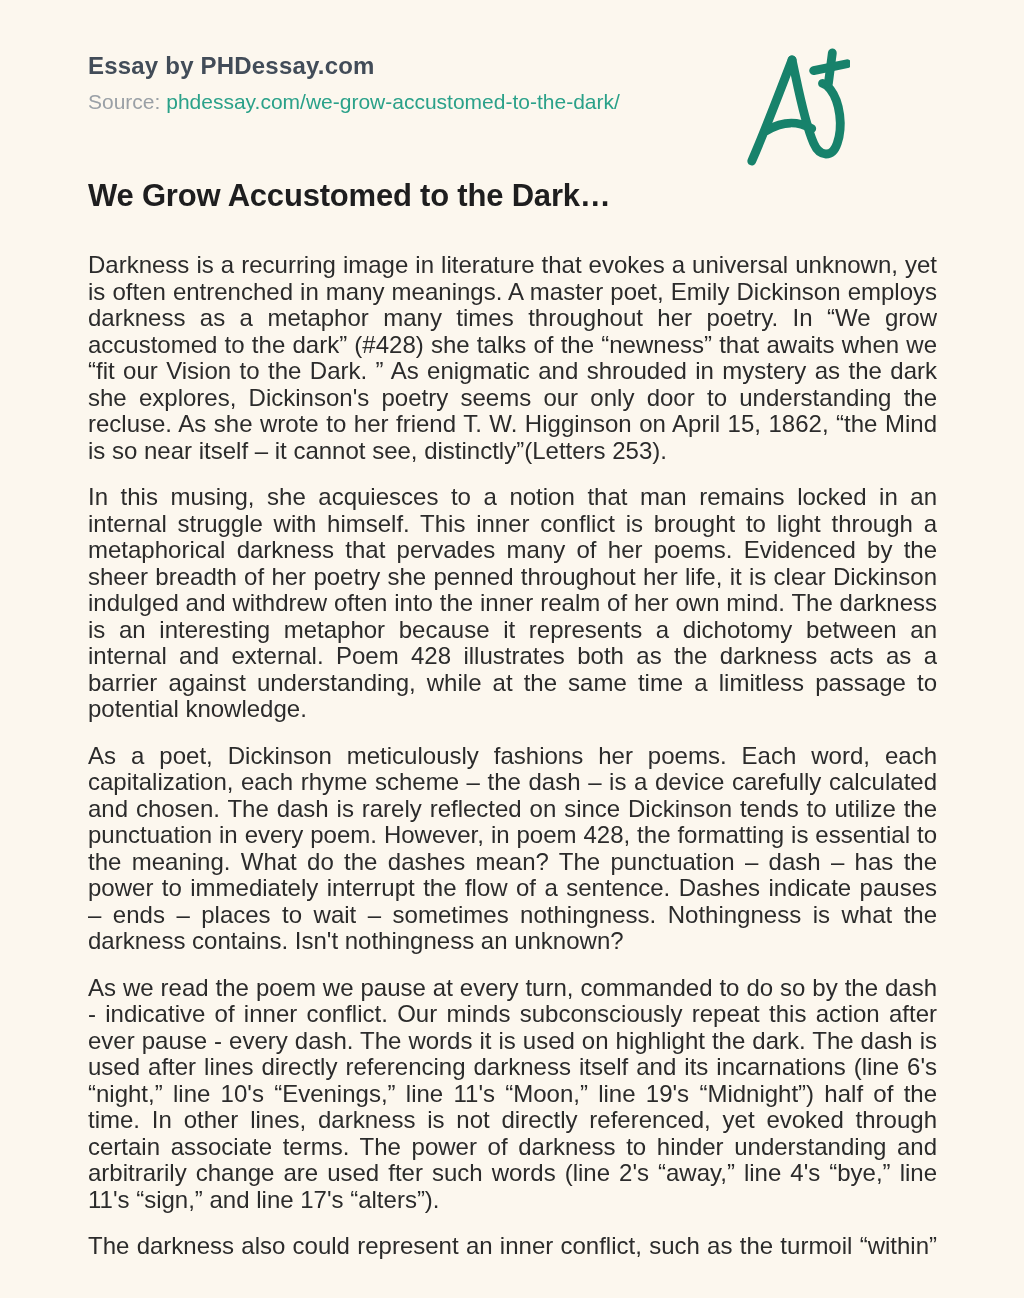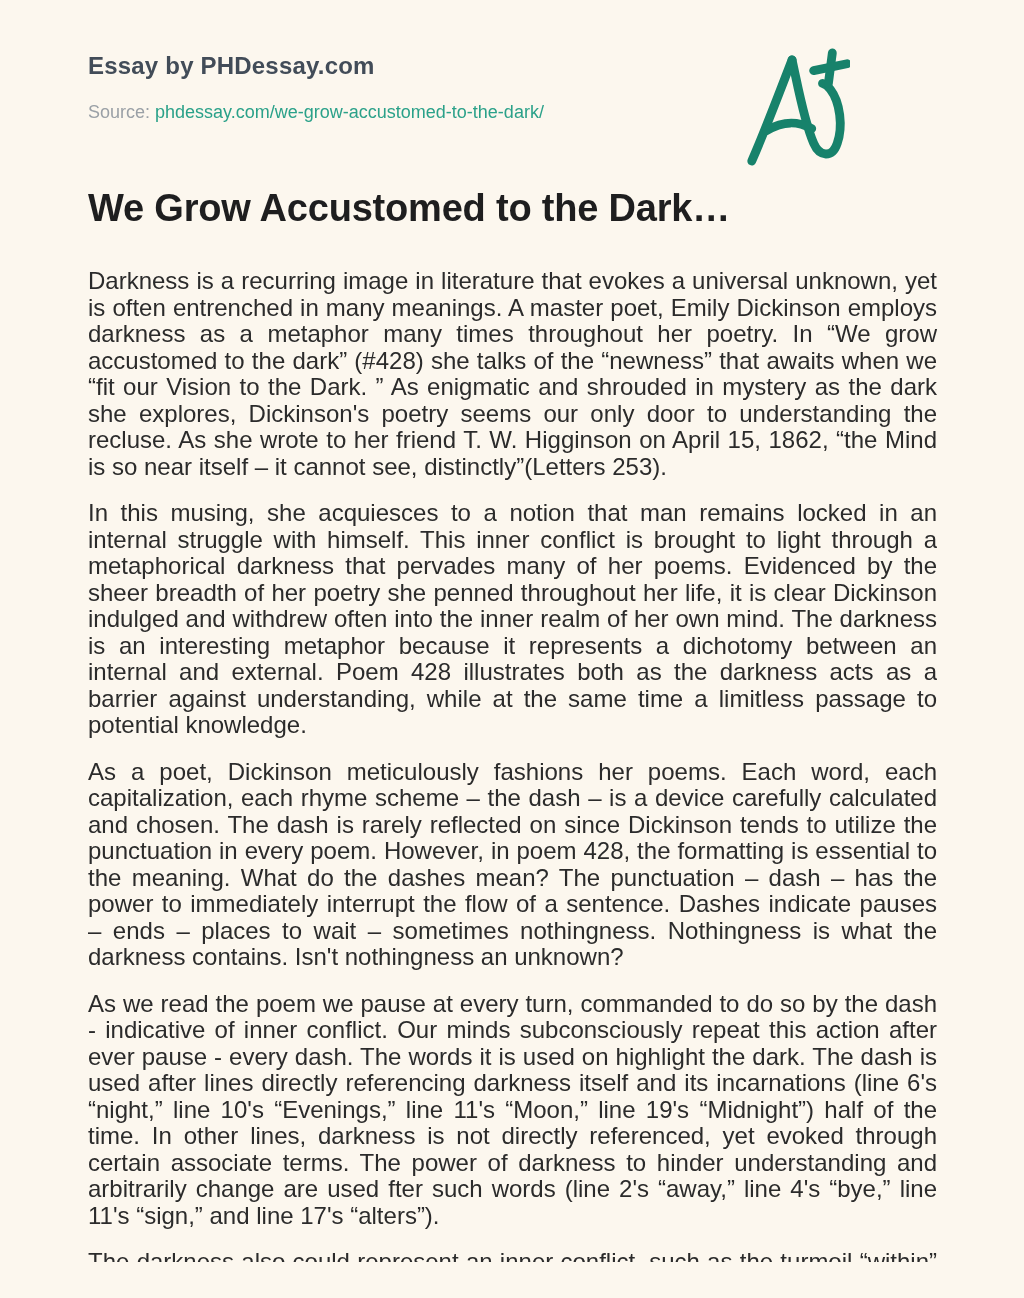--- a/index.html
+++ b/index.html
@@ -23,40 +23,40 @@
     overflow: hidden;
   }
   .byline {
     margin-top: 52px;
     font-size: 24px;
     font-weight: 700;
     letter-spacing: 0.2px;
     color: #424c58;
   }
   .source-row {
-    margin-top: 22px;
-    font-size: 18px;
+    margin-top: 10px;
+    font-size: 21px;
     color: #9aa0a6;
   }
   .source-link {
     color: #2aa189;
     text-decoration: none;
     cursor: pointer;
   }
   .logo {
     position: absolute;
     top: 46px;
     right: 90px;
     width: 110px;
     height: 122px;
   }
   .logo svg { width: 100%; height: 100%; }
   .essay-title {
     margin-top: 64px;
-    font-size: 38px;
+    font-size: 31px;
     font-weight: 700;
     letter-spacing: -0.2px;
     color: #1e1e1f;
   }
   .essay-body {
     margin-top: 38px;
   }
   .essay-body p {
     font-size: 24px;
     line-height: 26.5px;

